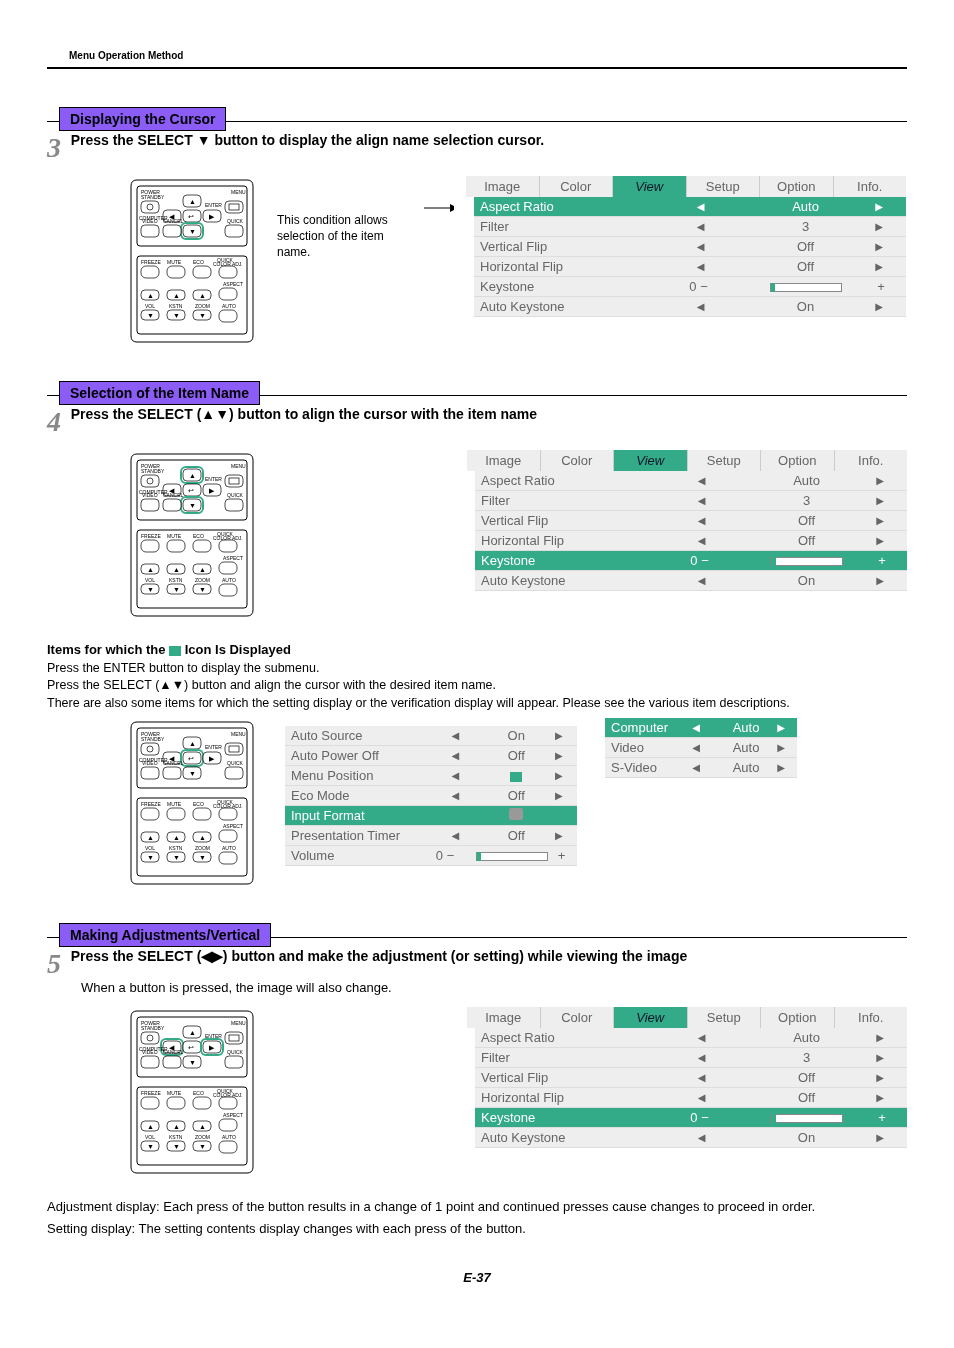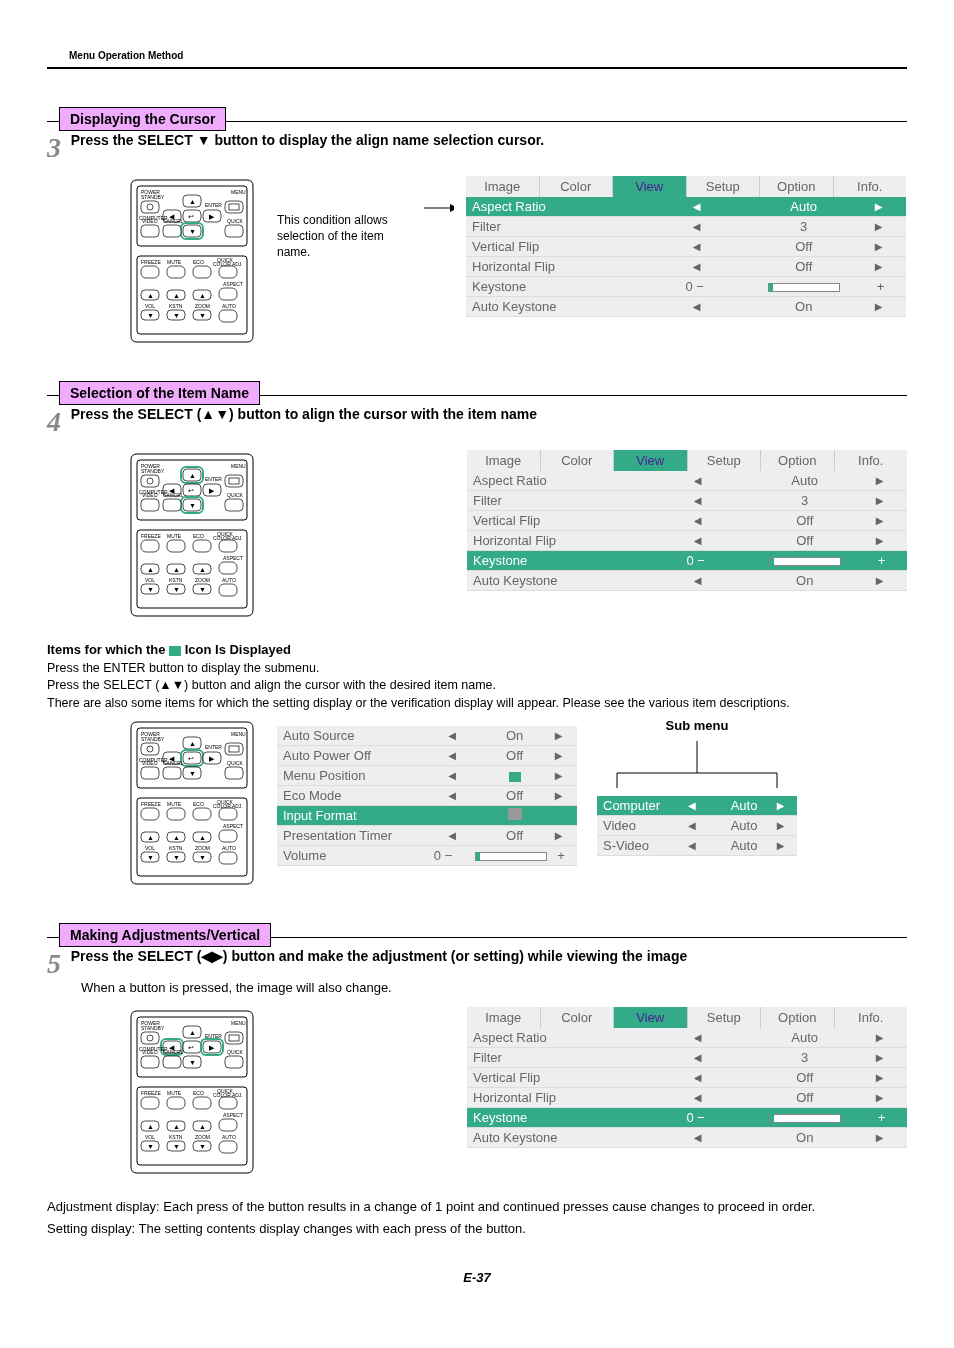--- a/index.html
+++ b/index.html
@@ -1,35 +1,35 @@
 <!DOCTYPE html>
 <html><head>
 <meta charset="utf-8">
 <style>
   body { margin:0; font-family: Arial, Helvetica, sans-serif; font-size:13px; color:#000; background:#fff;}
   .page { width:860px; margin:50px auto; }
   .header-text { font-weight:bold; font-size:10px; margin-bottom:6px;margin-left:22px;}
   .thickline { border-top:2px solid #000; margin-bottom:28px; }
-  .section-title-box { display:inline-block; border:1.5px solid #000; padding:3px 10px; font-weight:bold; font-size:14px; background:#f0abfc; position:relative; top:10px; left:12px; }
+  .section-title-box { display:inline-block; border:1.5px solid #000; padding:3px 10px; font-weight:bold; font-size:14px; background:#8b5cf6; position:relative; top:10px; left:12px; }
   .hrule { border-top:1.5px solid #000; margin-top:0; }
   .stepnum { font: italic bold 28px Georgia, 'Times New Roman', serif; color:#888; display:inline-block; vertical-align:top; margin-right:6px;}
   .steptext { font-weight:bold; font-size:14px; display:inline; }
   .steprow { margin:10px 0 12px 0;}
   .columns { display:flex; align-items:flex-start; gap:20px; }
   .remote { width:130px; flex:0 0 130px; }
   .col2 { flex:1; }
   .menucap { text-align:left; font-size:12px; margin-top:36px; line-height:1.35; }
 
   
   .osd { width:440px; font-family: 'Trebuchet MS', Arial, sans-serif; font-size:13px; color:#666; }
   .osd .tabs { display:flex; }
   .osd .tab { flex:1; text-align:center; padding:3px 0; background:#eee; border-right:1px solid #ccc;}
   .osd .tab.last{border-right:none;}
-  .osd .tab.active { background:#3a8; color:#4c1d95; }
-  .osd .row { display:flex; align-items:center; padding:2px 6px; background:#eee; border-bottom:1px solid #ddd; }
+  .osd .tab.active { background:#3a8; color:#0f172a;font-style:italic; }
+  .osd .row { display:flex; align-items:center; padding:2px 6px; background:#eee; border-bottom:1px solid #ddd;margin-left:8px; }
   .osd .row.sel { background:#3a8; color:#fff;}
   .osd .row .label{ flex:1.6; }
   .osd .row .ctrl { flex:1; text-align:center; }
   .osd .row .val  { flex:1; text-align:center; }
   .osd .row .go   { flex:0.4; text-align:center; }
   .tri-l::before{content:"◀";}
   .tri-r::before{content:"▶";}
   .tri-l,.tri-r{font-size:10px;}
   .slider{display:inline-block;width:70px;height:7px;background:#fff;border:1px solid #888;position:relative;vertical-align:middle;}
   .slider .knob{position:absolute;left:0;top:-1px;height:9px;width:4px;background:#3a8;}
@@ -459,29 +459,20 @@
         </div>
       <div class="row">
           <span class="label">Volume</span>
           <span class="ctrl"><span>0</span>&nbsp;<span class="minus"></span></span>
           <span class="val"><span class="slider"><span class="knob"></span></span></span>
           <span class="go plus"></span>
         </div>
     </div>
 
     <div style="flex:1;">
-      <div class="sublabel-col">
-        <div class="submenu-label">Sub menu</div>
-        <svg width="200" height="60">
-          <line x1="100" y1="8" x2="100" y2="40" stroke="#000"></line>
-          <line x1="20" y1="40" x2="180" y2="40" stroke="#000"></line>
-          <line x1="20" y1="40" x2="20" y2="55" stroke="#000"></line>
-          <line x1="180" y1="40" x2="180" y2="55" stroke="#000"></line>
-        </svg>
-      </div>
       <div class="osd osd-mini">
         <div class="row sel">
             <span class="label">Computer</span>
             <span class="ctrl tri-l"></span>
             <span class="val">Auto</span>
             <span class="go tri-r"></span>
           </div>
         <div class="row">
             <span class="label">Video</span>
             <span class="ctrl tri-l"></span>

